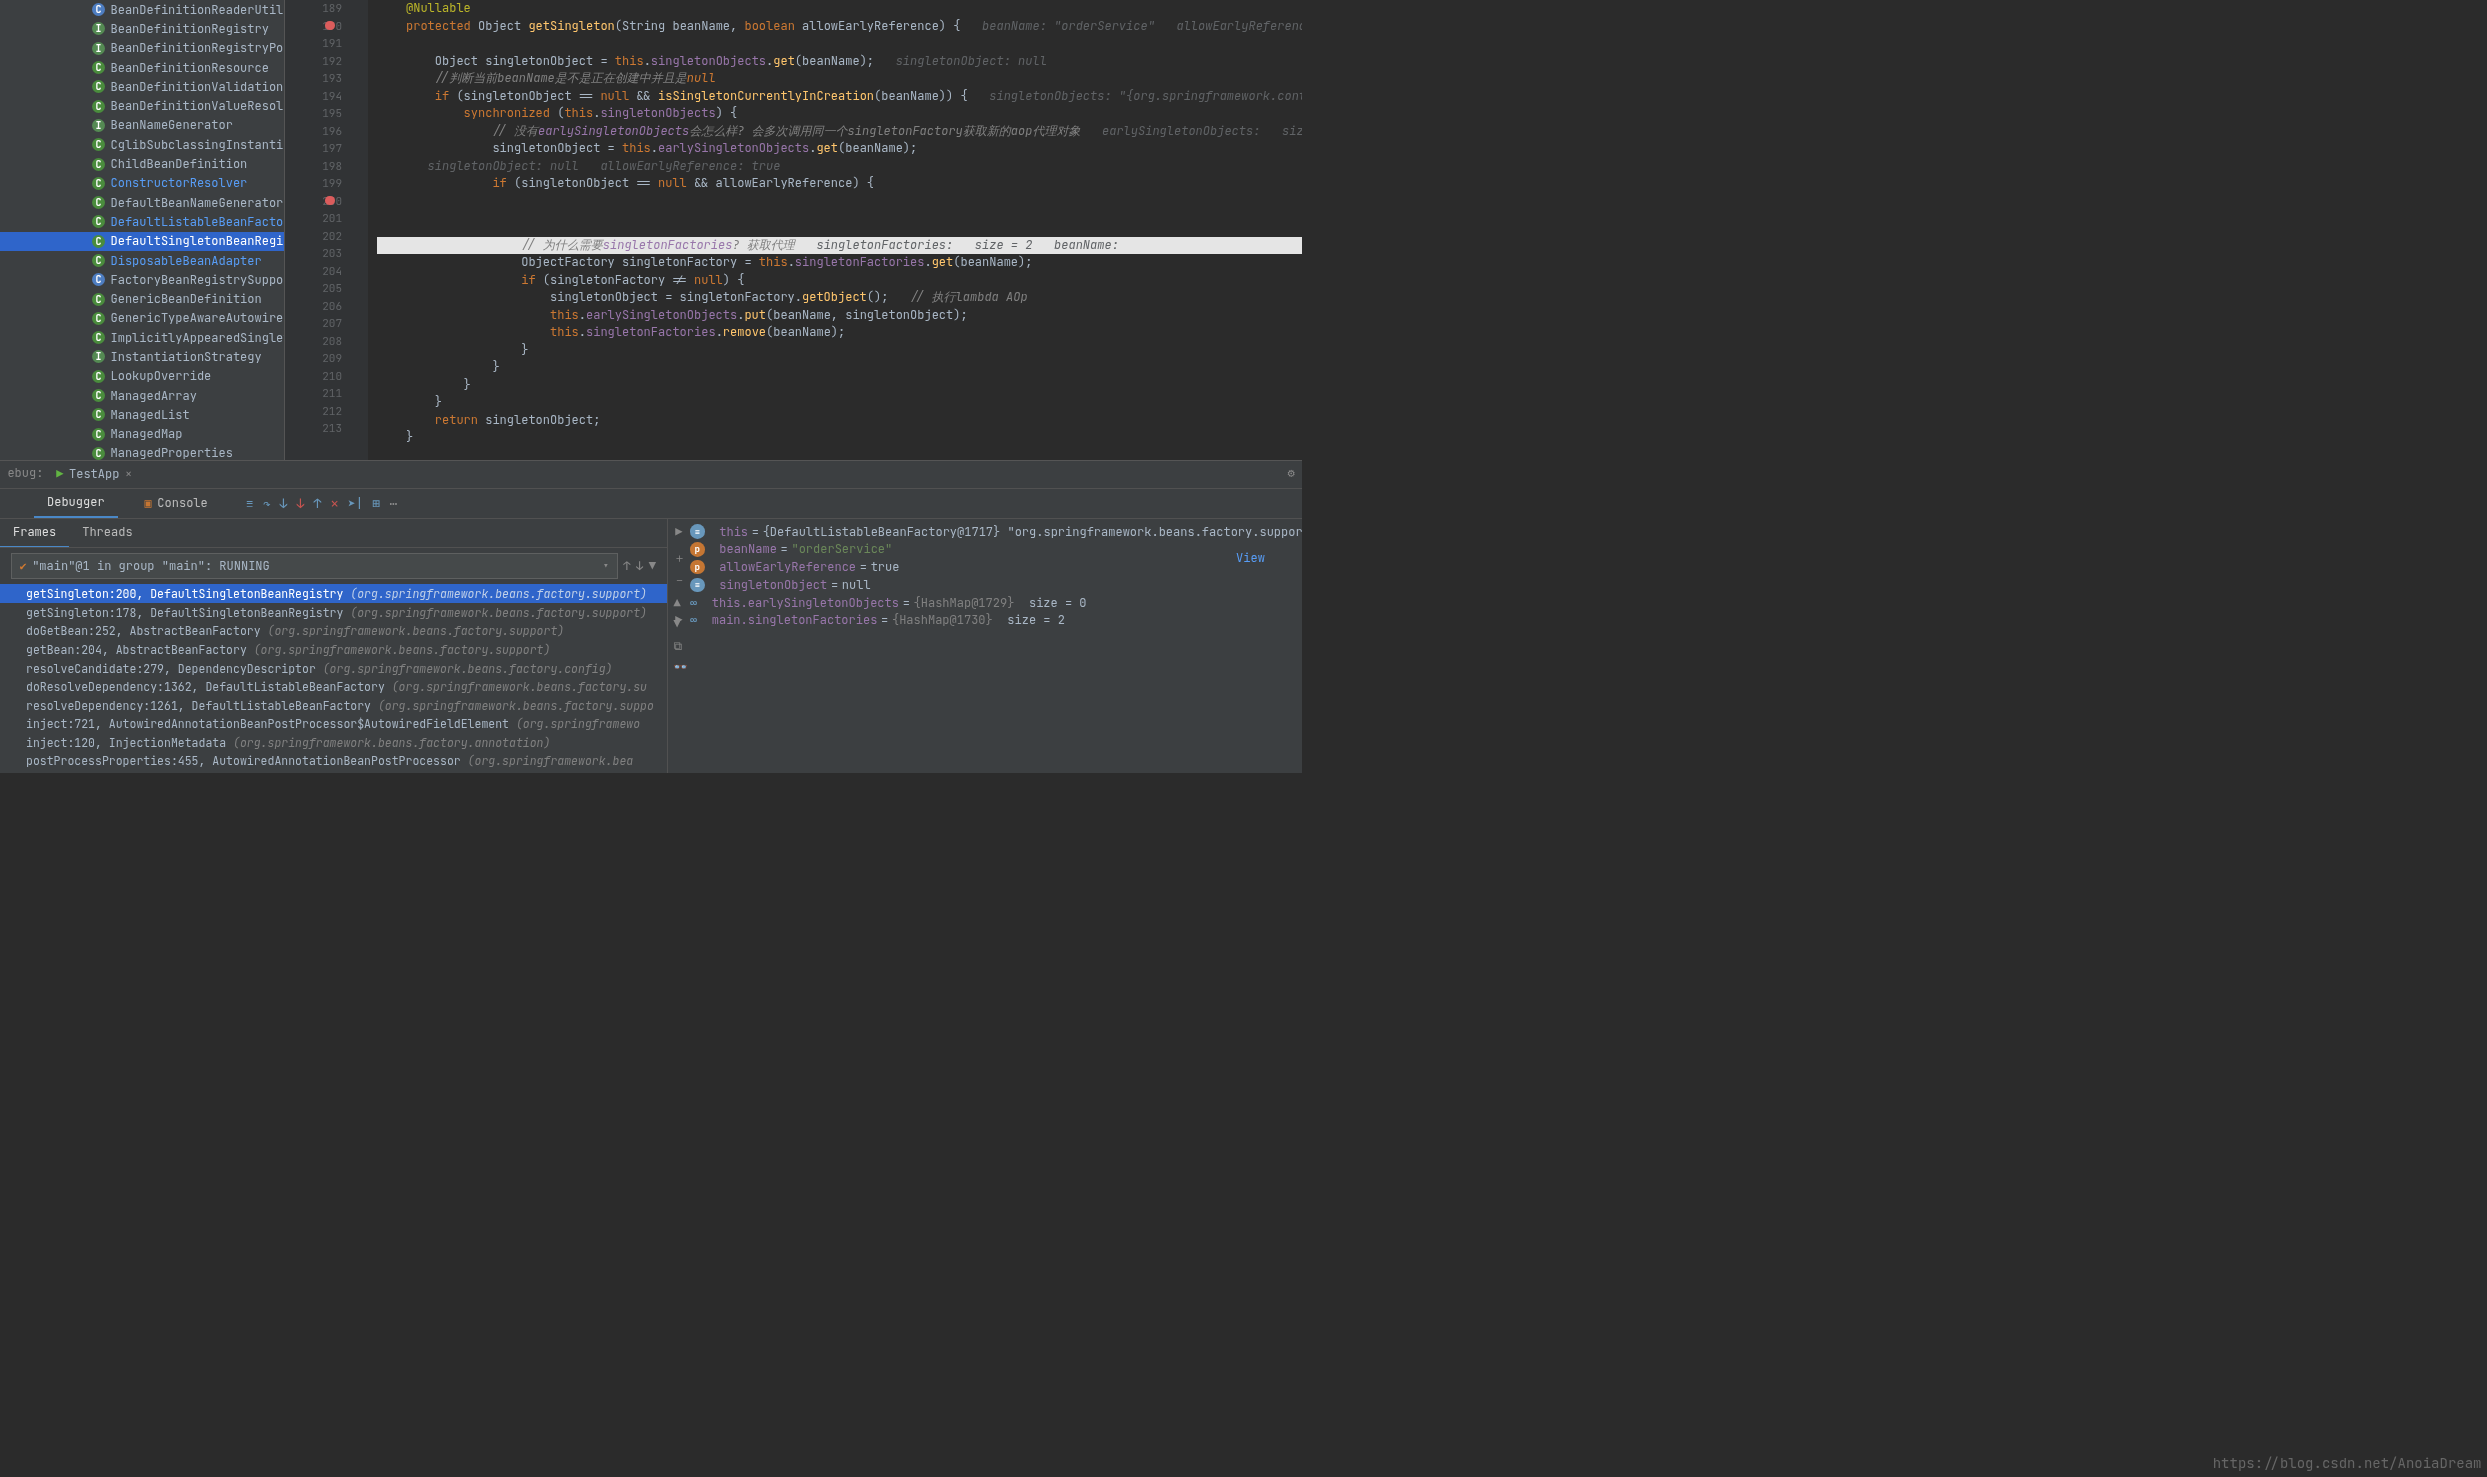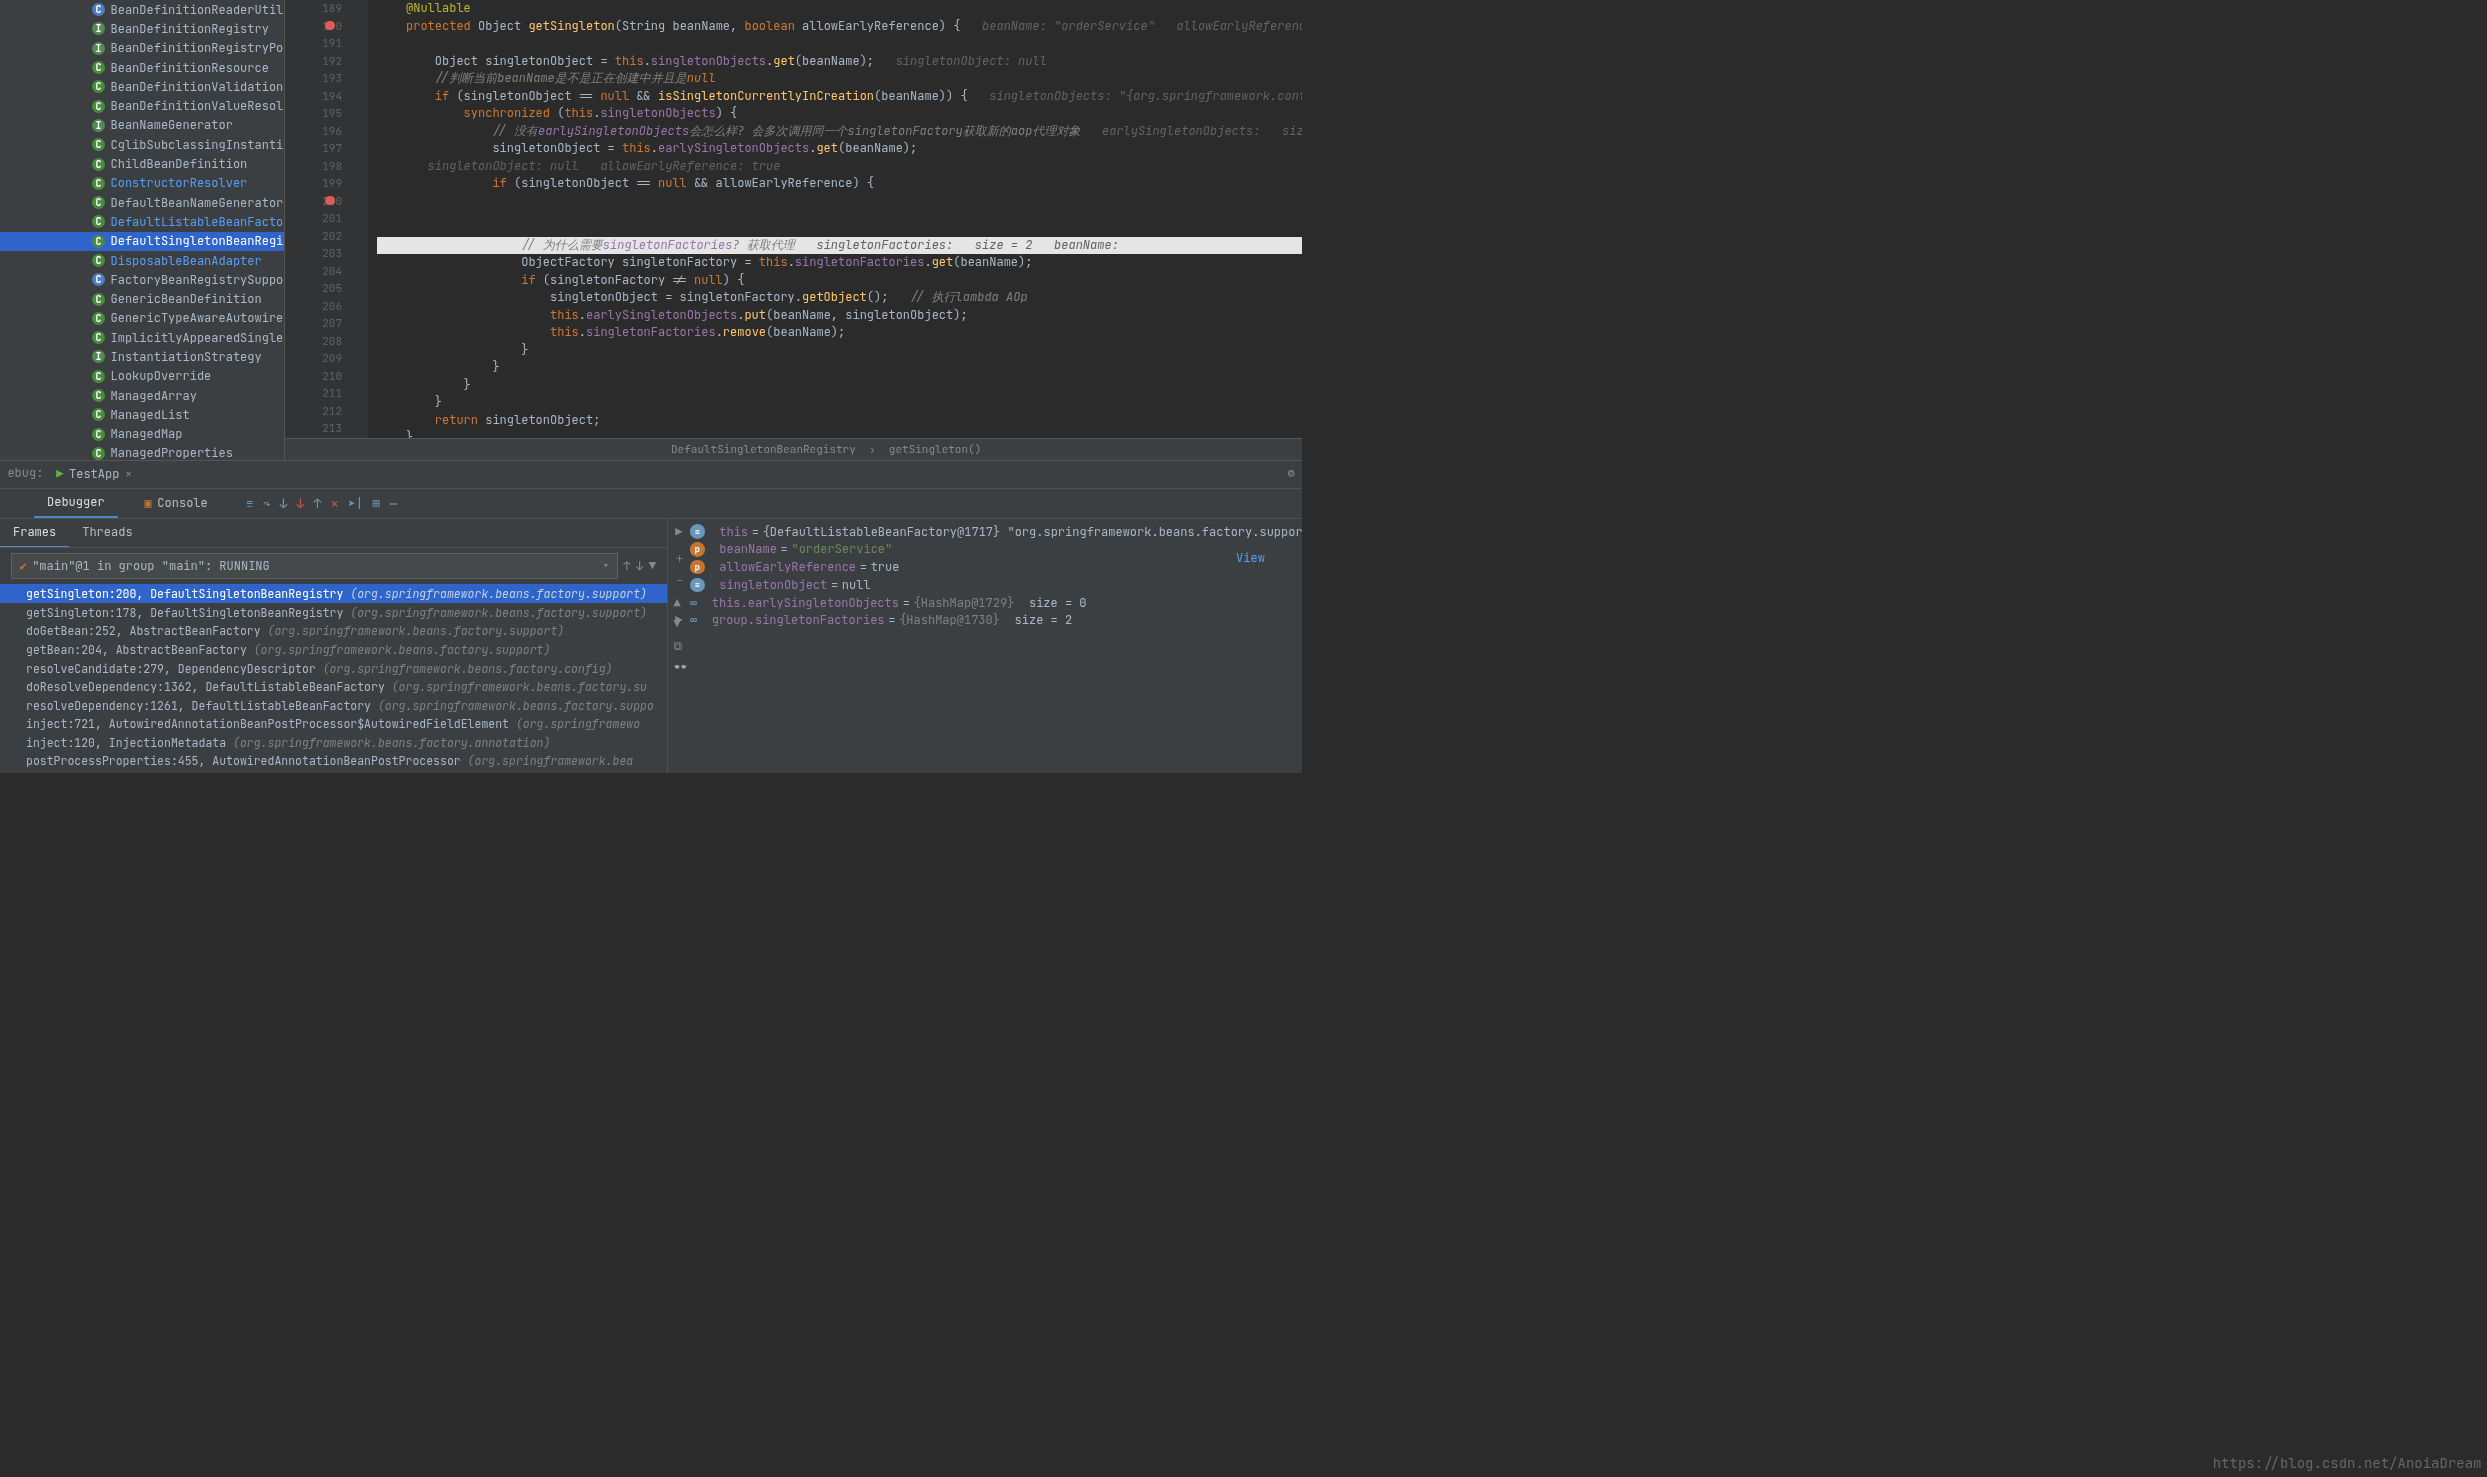--- a/index.html
+++ b/index.html
@@ -218,25 +218,20 @@
             <div>207</div>
             <div>208</div>
             <div>209</div>
             <div>210</div>
             <div>211</div>
             <div>212</div>
             <div>213</div>
           </div>
         <div class="code" id="code"><div class="code-line">    <span class="an">@Nullable</span></div><div class="code-line">    <span class="kw">protected</span> <span class="ty">Object</span> <span class="fn">getSingleton</span>(<span class="ty">String</span> beanName, <span class="kw">boolean</span> allowEarlyReference) {   <span class="hint">beanName: "orderService"   allowEarlyReference: true</span></div><div class="code-line">    </div><div class="code-line">        <span class="ty">Object</span> singletonObject = <span class="kw">this</span>.<span class="fd">singletonObjects</span>.<span class="fn">get</span>(beanName);   <span class="hint">singletonObject: null</span></div><div class="code-line">        <span class="cm">//判断当前beanName是不是正在创建中并且是<span class="kw">null</span></span></div><div class="code-line">        <span class="kw">if</span> (singletonObject == <span class="kw">null</span> &amp;&amp; <span class="fn">isSingletonCurrentlyInCreation</span>(beanName)) {   <span class="hint">singletonObjects: "{org.springframework.context.annotation.internalConfigurationAnno</span></div><div class="code-line">            <span class="kw">synchronized</span> (<span class="kw">this</span>.<span class="fd">singletonObjects</span>) {</div><div class="code-line">                <span class="cm">// 没有<span class="fd">earlySingletonObjects</span>会怎么样? 会多次调用同一个singletonFactory获取新的aop代理对象</span>   <span class="hint">earlySingletonObjects:   size = 0</span></div><div class="code-line">                singletonObject = <span class="kw">this</span>.<span class="fd">earlySingletonObjects</span>.<span class="fn">get</span>(beanName);</div><div class="code-line">       <span class="hint">singletonObject: null   allowEarlyReference: true</span></div><div class="code-line">                <span class="kw">if</span> (singletonObject == <span class="kw">null</span> &amp;&amp; allowEarlyReference) {</div><div class="code-line hl">                    <span class="cm">// 为什么需要<span class="fd">singletonFactories</span>? 获取代理</span>   <span class="hint">singletonFactories:   size = 2   beanName:</span></div><div class="code-line">                    <span class="ty">ObjectFactory</span> singletonFactory = <span class="kw">this</span>.<span class="fd">singletonFactories</span>.<span class="fn">get</span>(beanName);</div><div class="code-line">                    <span class="kw">if</span> (singletonFactory != <span class="kw">null</span>) {</div><div class="code-line">                        singletonObject = singletonFactory.<span class="fn">getObject</span>();   <span class="cm">// 执行lambda AOp</span></div><div class="code-line">                        <span class="kw">this</span>.<span class="fd">earlySingletonObjects</span>.<span class="fn">put</span>(beanName, singletonObject);</div><div class="code-line">                        <span class="kw">this</span>.<span class="fd">singletonFactories</span>.<span class="fn">remove</span>(beanName);</div><div class="code-line">                    }</div><div class="code-line">                }</div><div class="code-line">            }</div><div class="code-line">        }</div><div class="code-line">        <span class="kw">return</span> singletonObject;</div><div class="code-line">    }</div><div class="code-line">    </div><div class="code-line">    <span class="cm">/**</span></div></div>
       </div>
-      <div class="crumbs">
-        <span>DefaultSingletonBeanRegistry</span>
-        <span> &nbsp;›&nbsp; </span>
-        <span>getSingleton()</span>
-      </div>
     </div>
   </div>
 
   <div class="debug">
     <div class="debug-header">
       <span class="lbl">ebug:</span>
       <div class="run-config">
         <span style="color:#62b543">▶</span>
         <span>TestApp</span>
         <span class="close-x">×</span>
@@ -297,21 +292,21 @@
           </div>
       </div>
 
       <div class="vars-col">
         <div class="vars-body" id="vars">
             <div class="vrow"><span class="arr">▶</span><span class="vic vic-o">≡</span>&nbsp;<span class="vname">this</span> <span class="veq">=</span> <span class="vval">{DefaultListableBeanFactory@1717} "org.springframework.beans.factory.support.D…</span></div>
             <div class="vrow"><span class="arr"></span><span class="vic vic-p">p</span>&nbsp;<span class="vname">beanName</span> <span class="veq">=</span> <span class="vstr">"orderService"</span></div>
             <div class="vrow"><span class="arr"></span><span class="vic vic-p">p</span>&nbsp;<span class="vname">allowEarlyReference</span> <span class="veq">=</span> <span class="vval">true</span></div>
             <div class="vrow"><span class="arr"></span><span class="vic vic-o">≡</span>&nbsp;<span class="vname">singletonObject</span> <span class="veq">=</span> <span class="vval">null</span></div>
             <div class="vrow"><span class="arr"></span><span class="vic-l">∞</span>&nbsp;<span class="vname">this.earlySingletonObjects</span> <span class="veq">=</span> <span class="vobj">{HashMap@1729}</span>&nbsp; <span class="vval">size = 0</span></div>
-            <div class="vrow"><span class="arr">▶</span><span class="vic-l">∞</span>&nbsp;<span class="vname">group.singletonFactories</span> <span class="veq">=</span> <span class="vobj">{HashMap@1730}</span>&nbsp; <span class="vval">size = 2</span></div>
+            <div class="vrow"><span class="arr">▶</span><span class="vic-l">∞</span>&nbsp;<span class="vname">main.singletonFactories</span> <span class="veq">=</span> <span class="vobj">{HashMap@1730}</span>&nbsp; <span class="vval">size = 2</span></div>
           </div>
         <div style="position:absolute;left:5.5px;top:31px;display:flex;flex-direction:column;gap:5.5px;color:#888">
           <span>＋</span>
           <span>－</span>
           <span>▲</span>
           <span>▼</span>
           <span>⧉</span>
           <span>👓</span>
         </div>
         <span style="position:absolute;right:74px;top:31px;color:#589df6;cursor:pointer">View</span>

